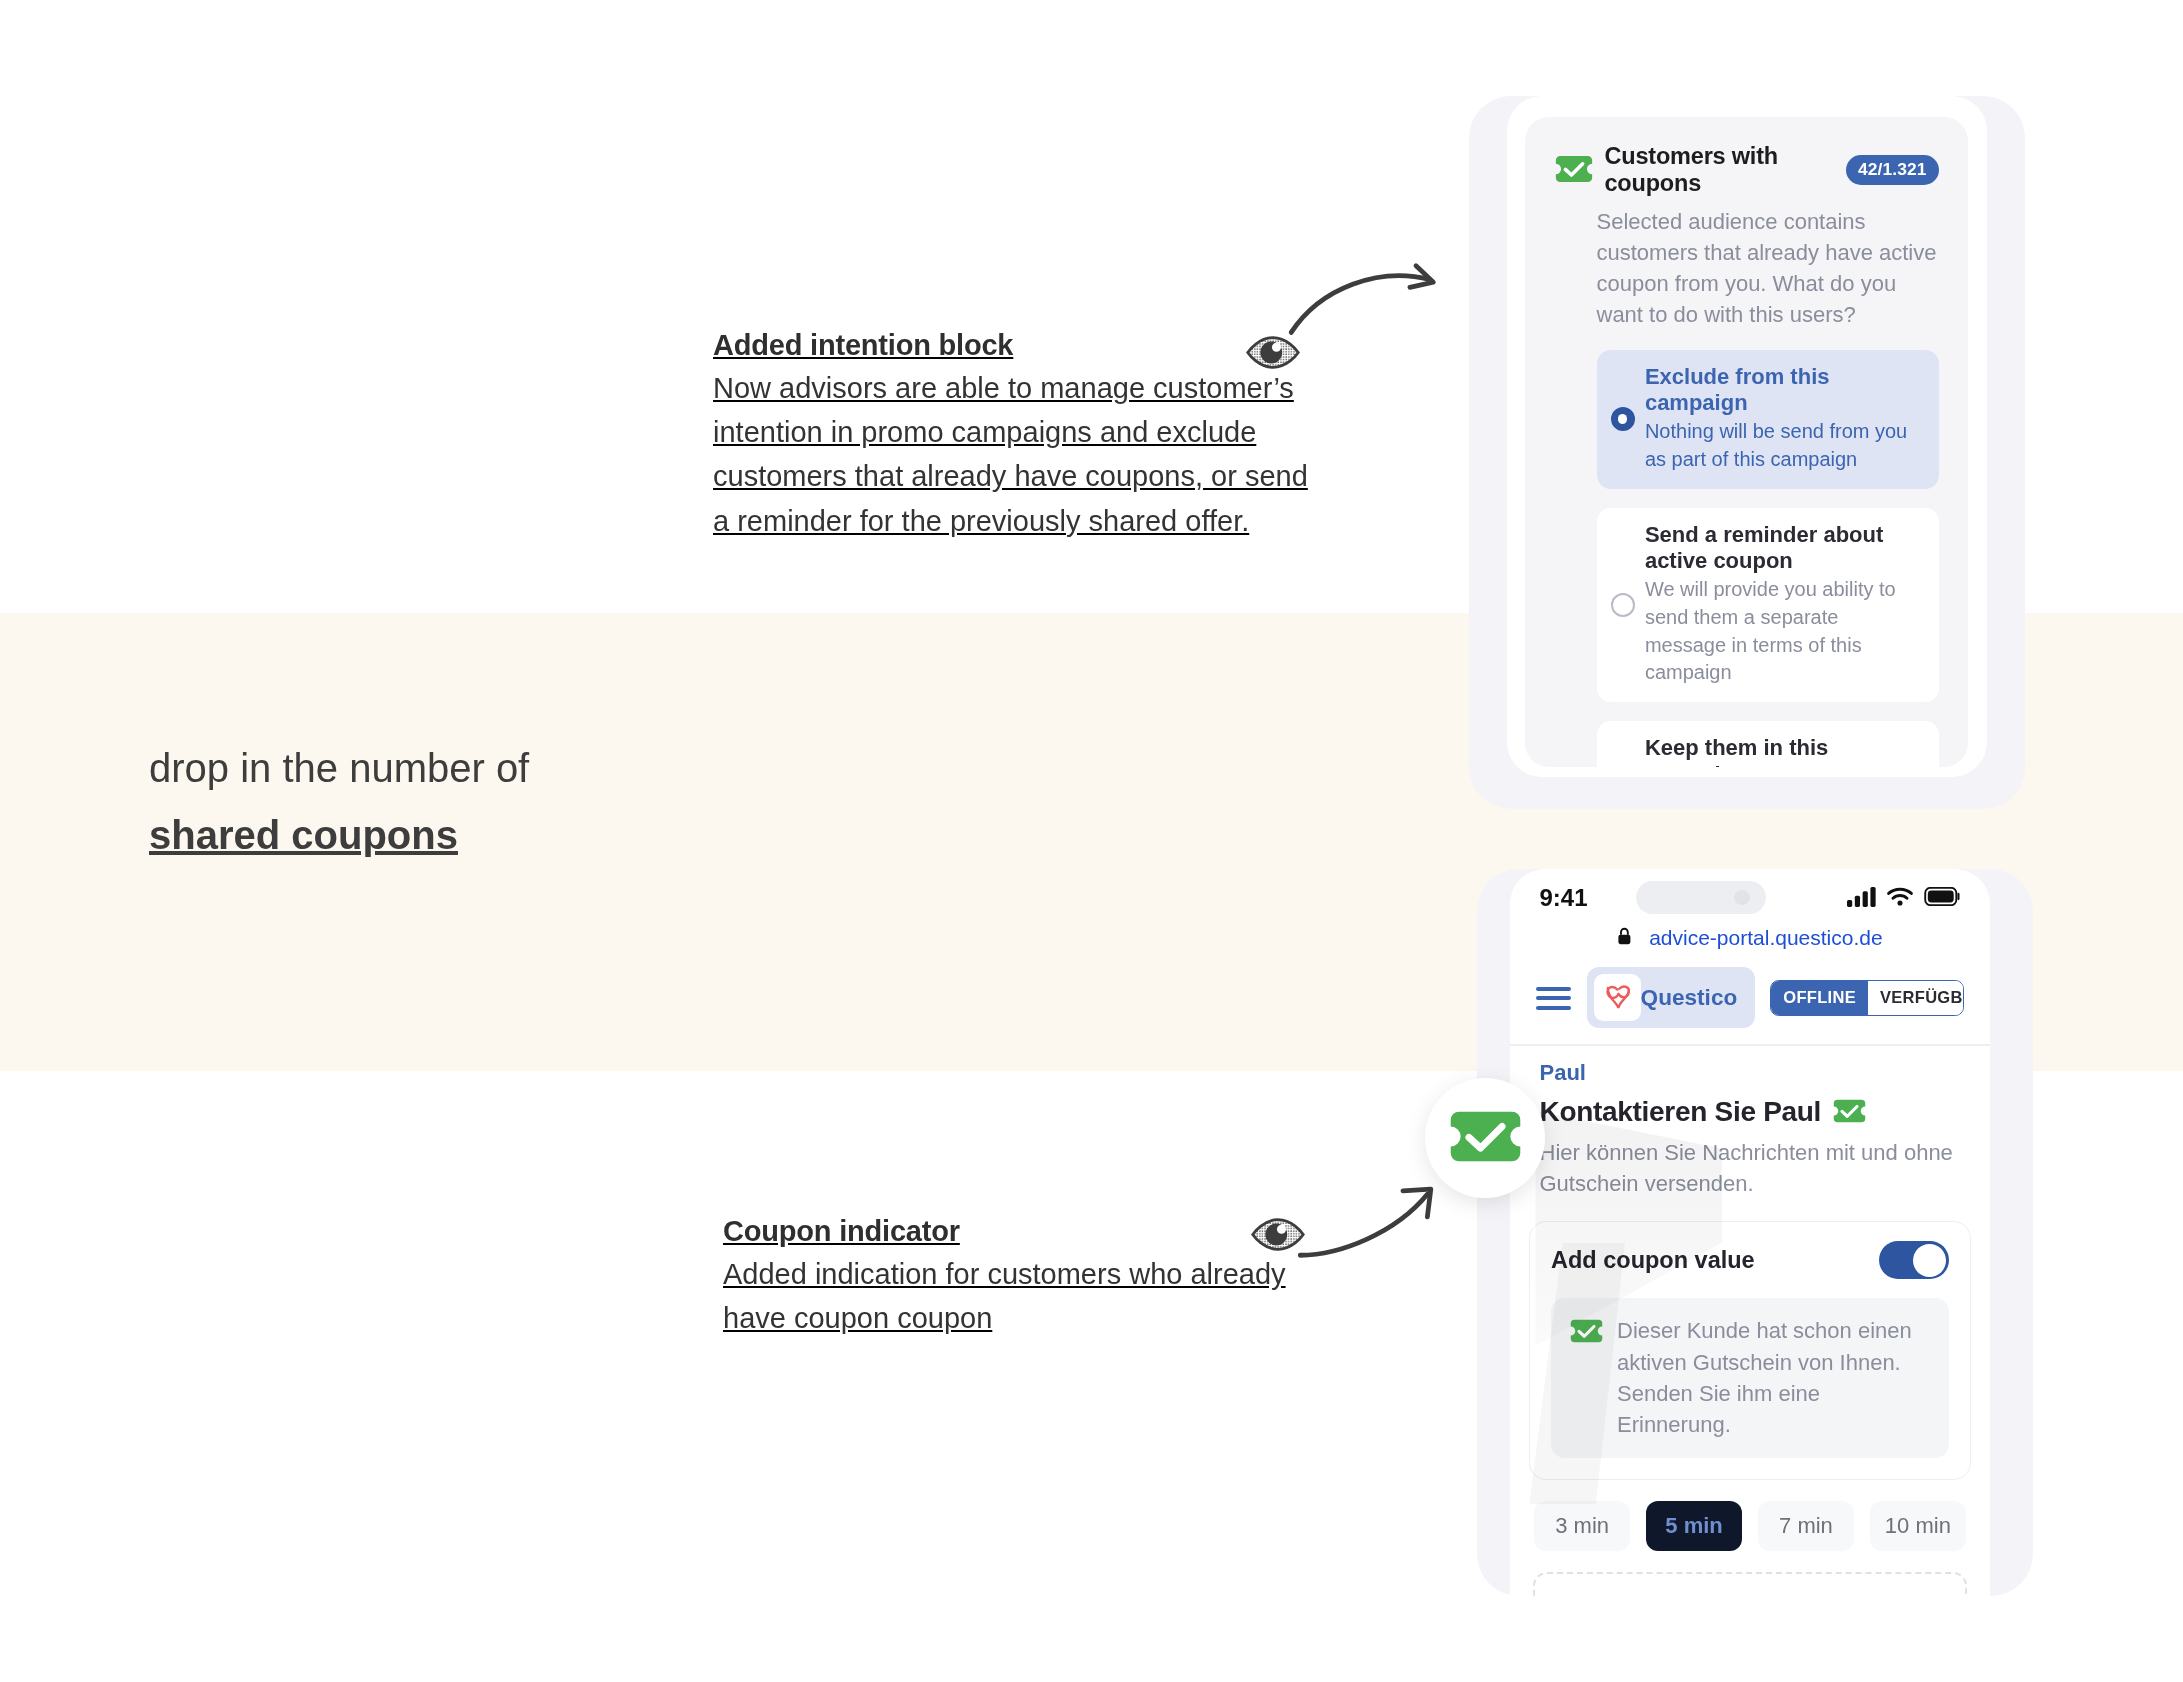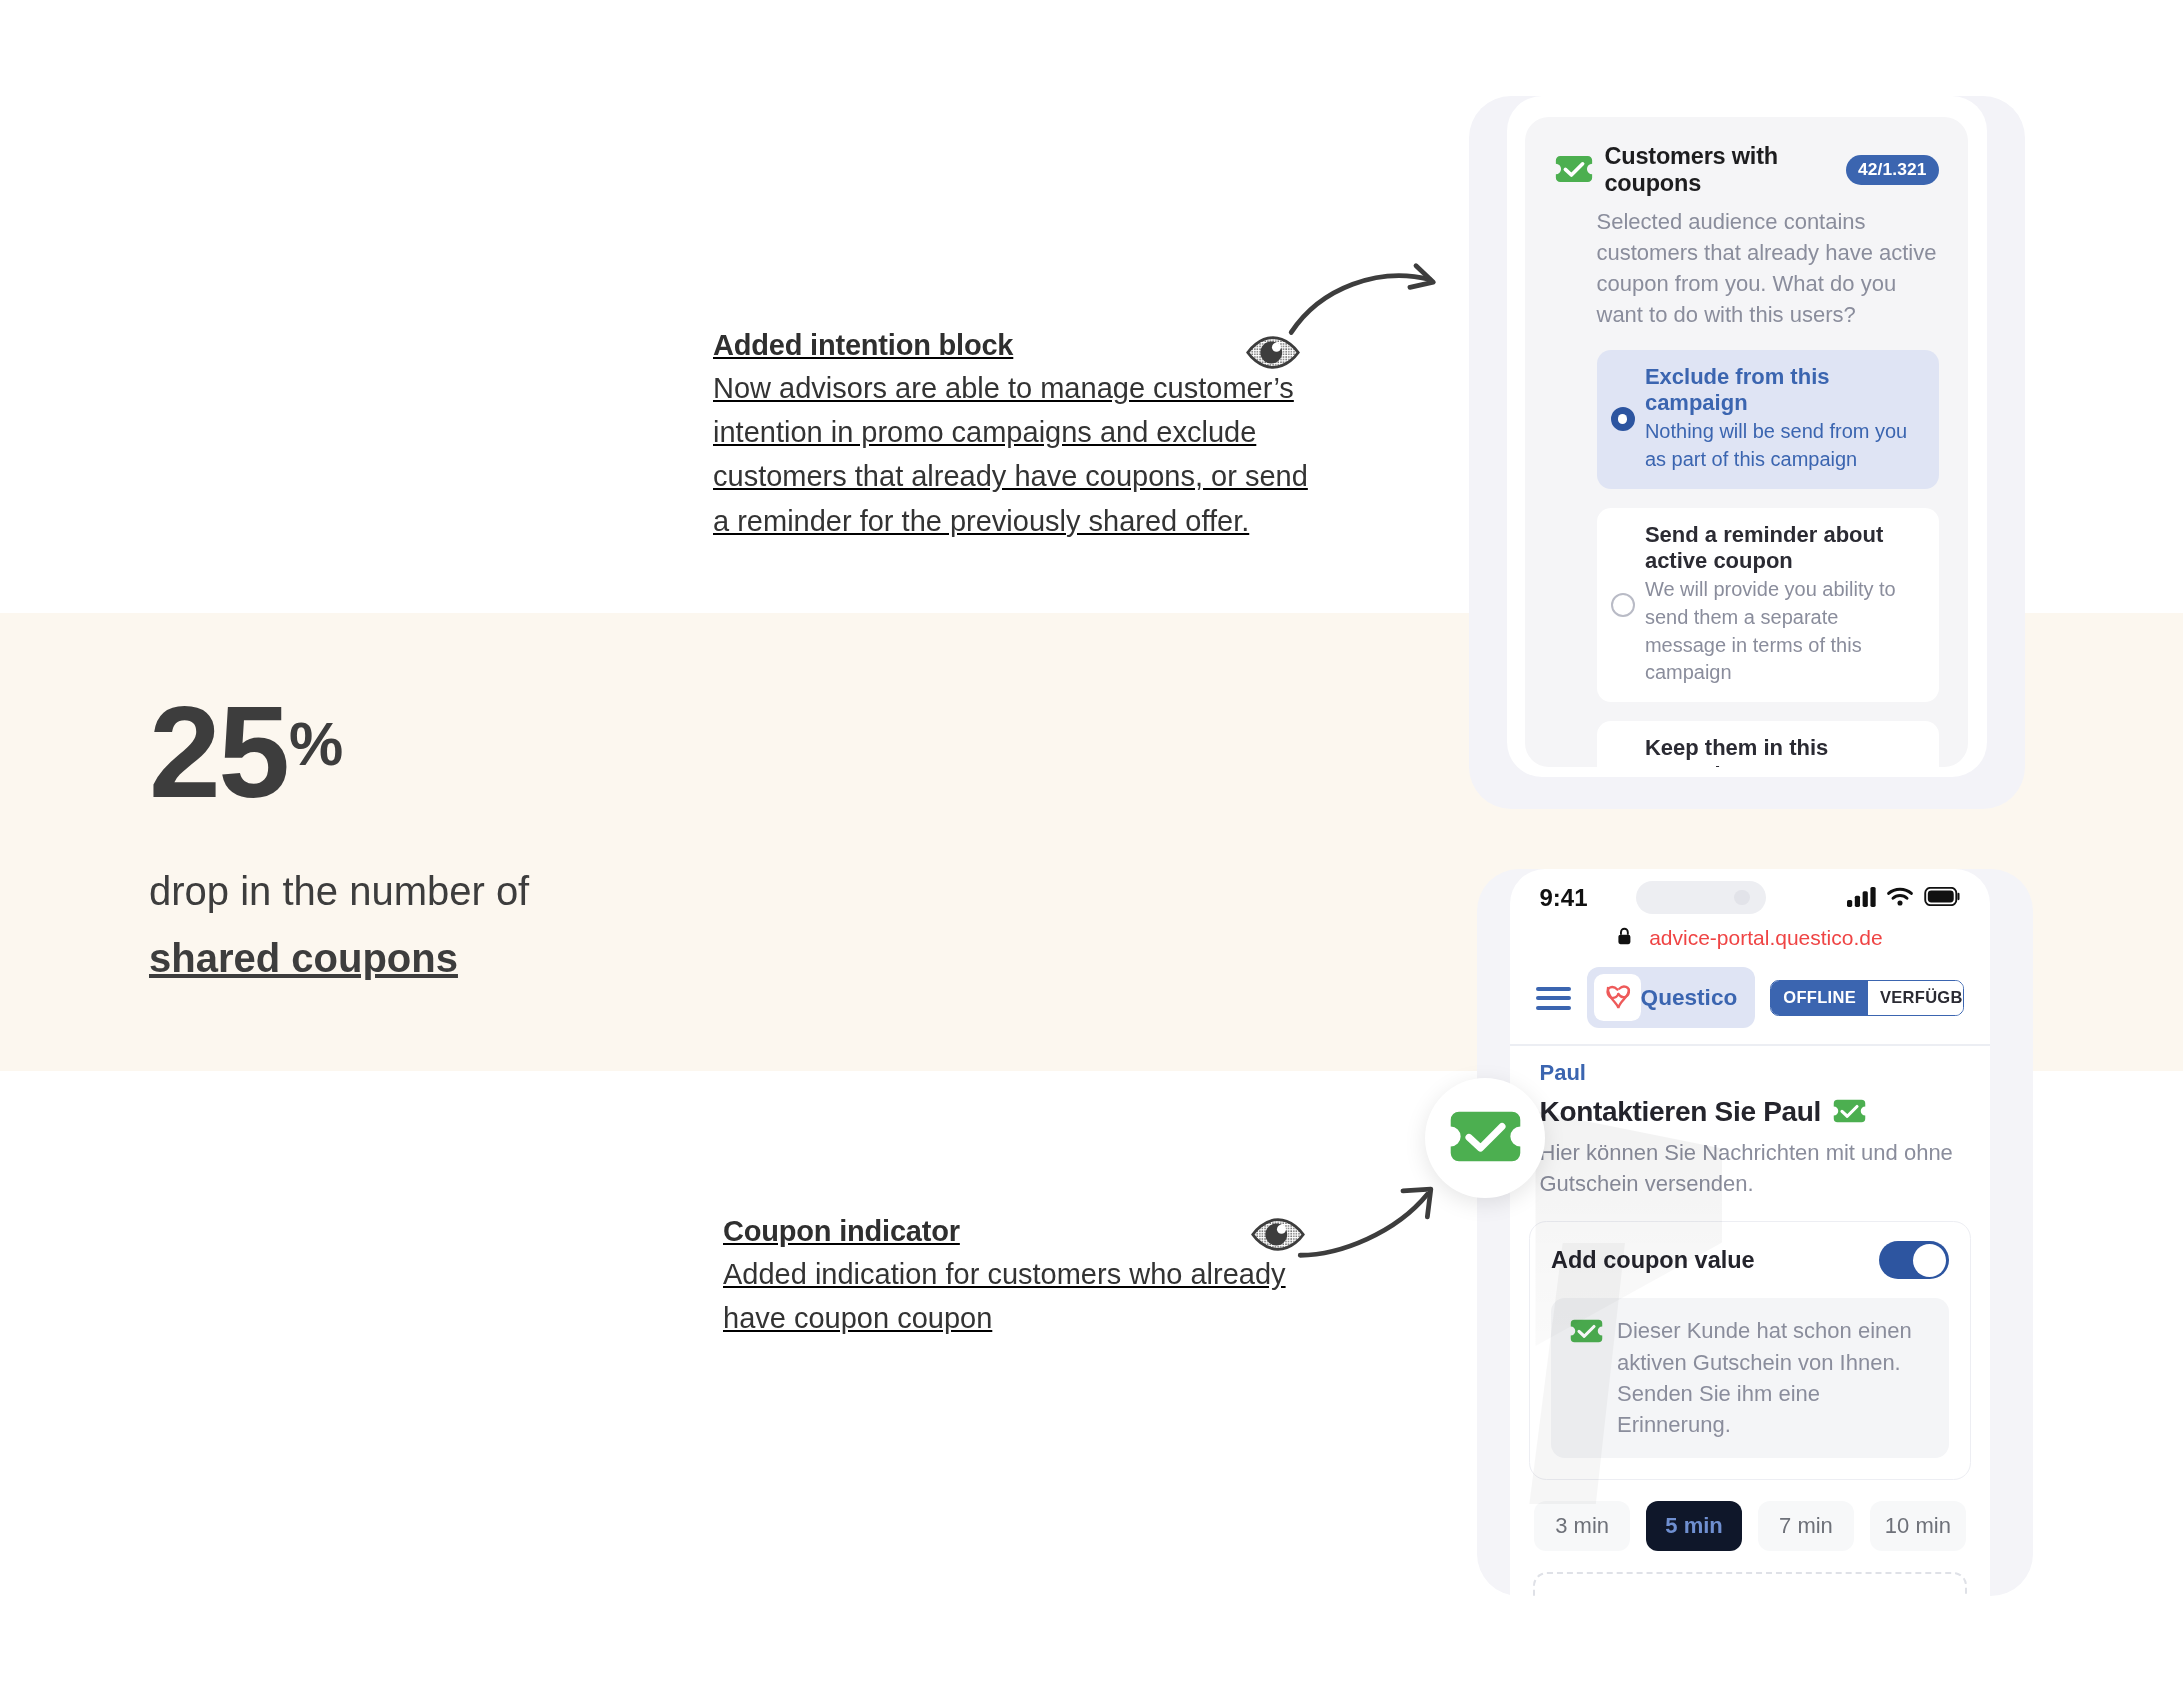--- a/index.html
+++ b/index.html
@@ -99,21 +99,21 @@
     position:absolute;left:1510px;top:869px;width:480px;height:727px;
     background:#ffffff;border-radius:35px 35px 0 0;overflow:hidden;
   }
   .statusbar{
     position:relative;height:57px;display:flex;align-items:center;padding:0 29.5px;
   }
   .sb-time{font-size:24px;font-weight:700;color:#111;width:96px;}
   .sb-island{flex:0 0 auto;width:130px;height:33px;border-radius:868px;background:#edeef2;position:relative;}
   .sb-island::after{content:"";position:absolute;right:15.6px;top:50%;margin-top:-7.8px;width:15.6px;height:15.6px;border-radius:50%;background:#e2e3e9;}
   .sb-right{margin-left:auto;display:flex;align-items:center;gap:9.6px;}
-  .urlbar{text-align:center;font-size:21px;color:#ef4444;padding-bottom:10.4px;display:flex;align-items:flex-end;justify-content:center;gap:17px;}
+  .urlbar{text-align:center;font-size:21px;color:#1d4ed8;padding-bottom:10.4px;display:flex;align-items:flex-end;justify-content:center;gap:17px;}
 
   .appbar{display:flex;align-items:center;padding:7px 26px 15.6px 26px;gap:15.6px;}
   .burger{width:35px;height:26px;flex:0 0 auto;position:relative;}
   .burger i{position:absolute;left:0;width:35px;height:4.3px;border-radius:2.6px;background:#3b65b0;}
   .burger i:nth-child(1){top:1.7px;}
   .burger i:nth-child(2){top:11.3px;}
   .burger i:nth-child(3){top:21px;}
   .brand{display:flex;align-items:center;gap:0;background:#dfe4f4;border-radius:12px;padding:7px 17.4px 7px 7px;}
   .brand-logo{width:47px;height:47px;border-radius:9.6px;background:#fff;display:flex;align-items:center;justify-content:center;}
   .brand-name{font-size:22.6px;font-weight:700;color:#3b65b0;}
@@ -160,23 +160,20 @@
     background:#fff;box-shadow:0 5.2px 22.6px rgba(0,0,0,0.10);
     display:flex;align-items:center;justify-content:center;
   }
 </style>
 </head>
 <body>
 
 <div class="band-beige"></div>
 
 <div class="stat">
-  <div>
-    <span class="stat-number">25</span><span class="stat-pct">%</span>
-  </div>
   <div class="stat-sub">
     <span>drop in the number of</span>
     <span class="stat-sub-strong">shared coupons</span>
   </div>
 </div>
 
 <div class="anno anno1">
   <div class="anno-title">Added intention block</div>
   <div class="anno-body">Now advisors are able to manage customer’s intention in promo campaigns and exclude customers that already have coupons, or send a reminder for the previously shared offer.</div>
 </div>

